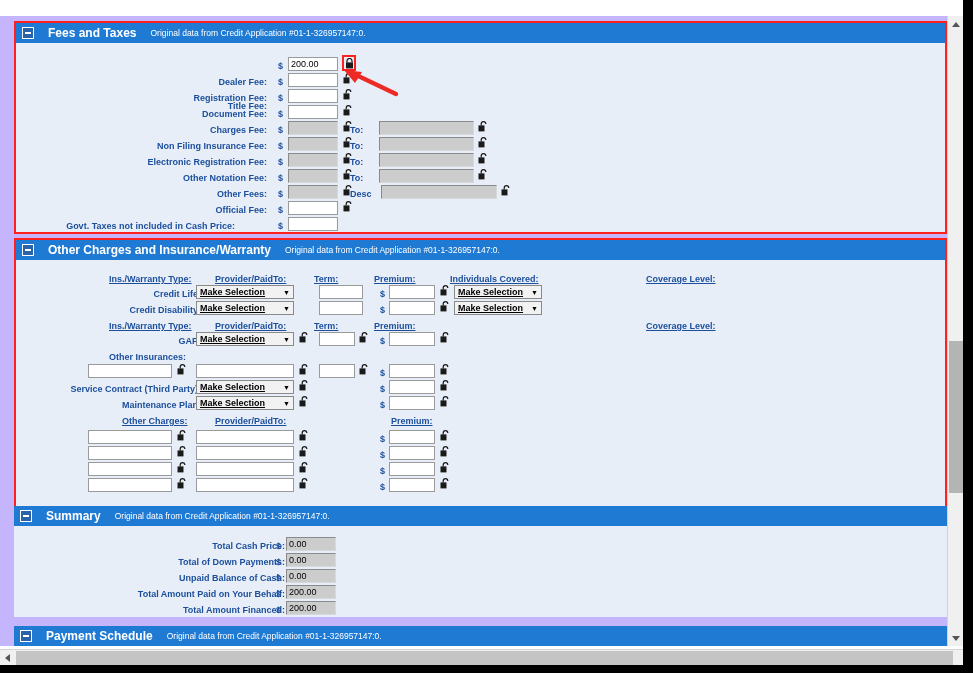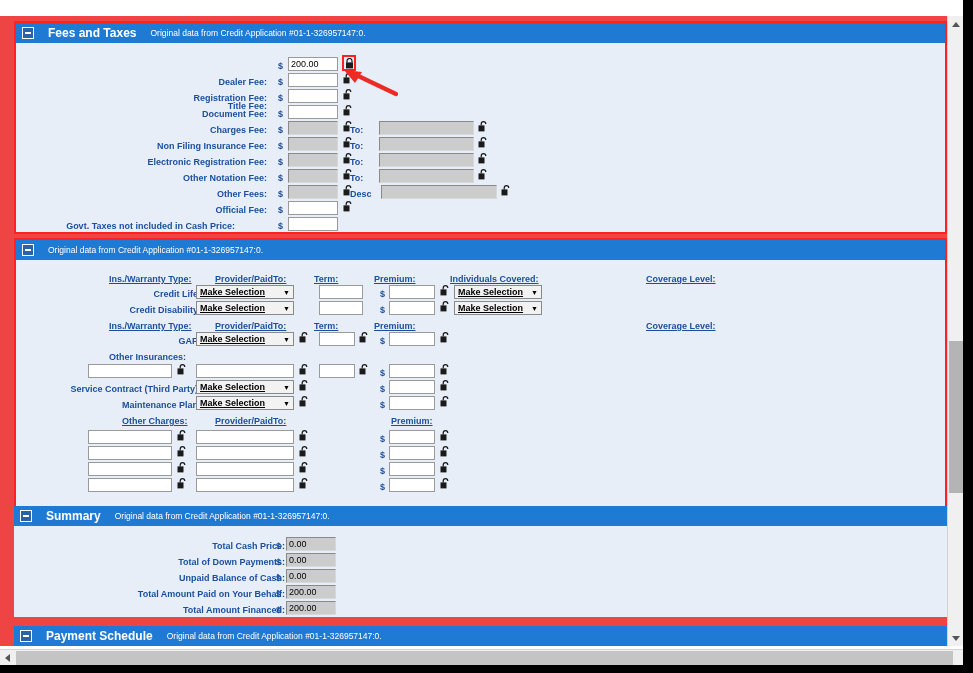--- a/index.html
+++ b/index.html
@@ -48,21 +48,21 @@
   .topnav-links a {
     color: #ffffff; text-decoration: none;
   }
   .topnav-sep { padding: 0 2px; }
 
   
   .canvas {
     position: absolute;
     top: 16px; left: 0;
     width: 963px; height: 630px;
-    background: #ef4444;
+    background: #c4b5fd;
     overflow: hidden;
   }
 
   
   .panel {
     position: absolute;
     left: 14px; width: 933px;
     background: #e8eef7;
   }
   .panel.flagged {
@@ -389,20 +389,21 @@
     </div>
 
     <svg class="arrow" style="left:336px; top:50px;" width="62" height="32" viewBox="0 0 62 32">
       <path d="M60 28 L16 7" stroke="#ee2a24" stroke-width="4.2" stroke-linecap="round"></path>
       <path d="M8 4 L26 6 L19 17 Z" fill="#ee2a24"></path>
     </svg>
 
     <div class="panel flagged" id="panel-other" style="top:222px; height:274px;">
       <div class="panel-head">
         <div class="collapse-btn"></div>
+        <div class="panel-title">Other Charges and Insurance/Warranty</div>
         <div class="panel-note">Original data from Credit Application #01-1-326957147:0.</div>
       </div>
       <div class="panel-body" style="height:250px;">
 
         <div class="hdr-lbl" style="left:93px; top:13px;">Ins./Warranty Type:</div>
         <div class="hdr-lbl" style="left:199px; top:13px;">Provider/PaidTo:</div>
         <div class="hdr-lbl" style="left:298px; top:13px;">Term:</div>
         <div class="hdr-lbl" style="left:358px; top:13px;">Premium:</div>
         <div class="hdr-lbl" style="left:434px; top:13px;">Individuals Covered:</div>
         <div class="hdr-lbl" style="left:630px; top:13px;">Coverage Level:</div>

